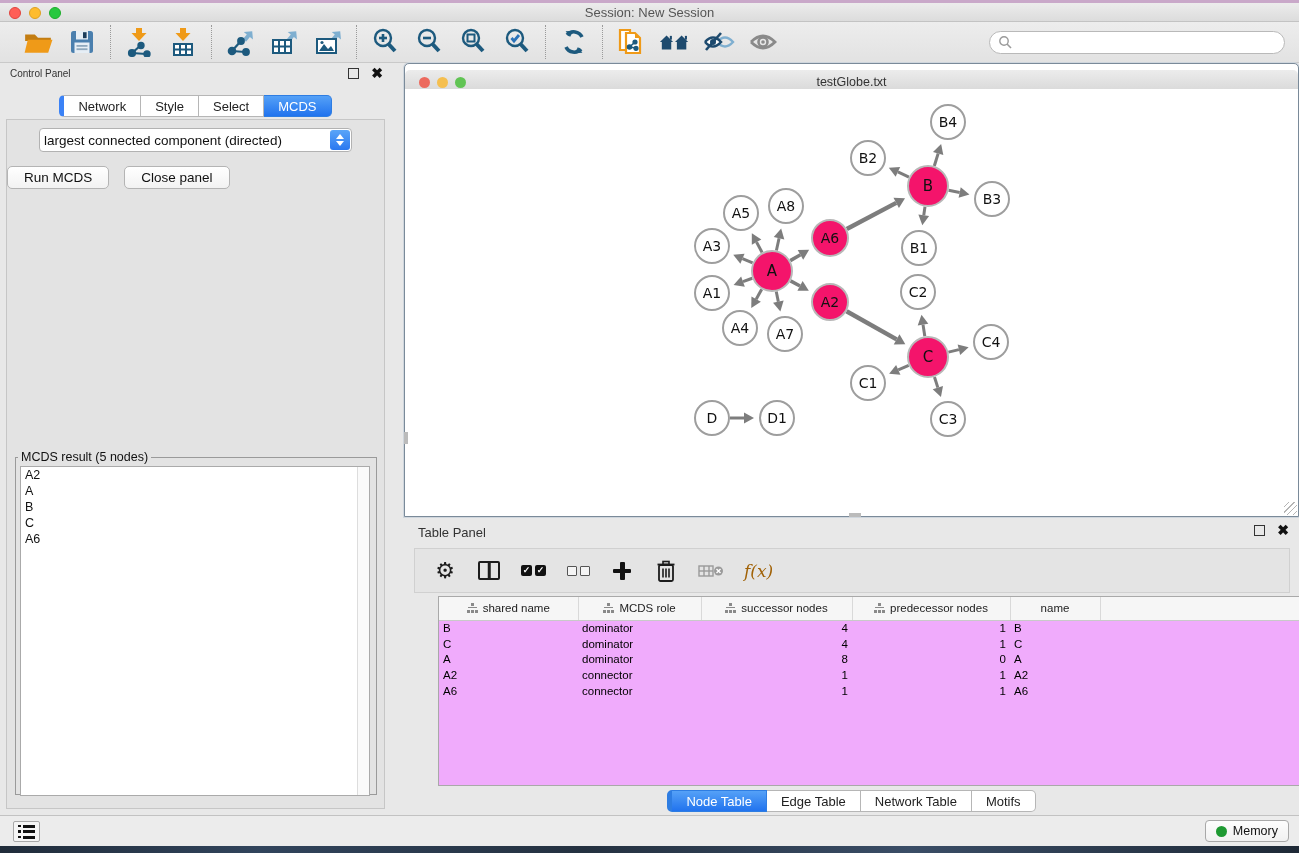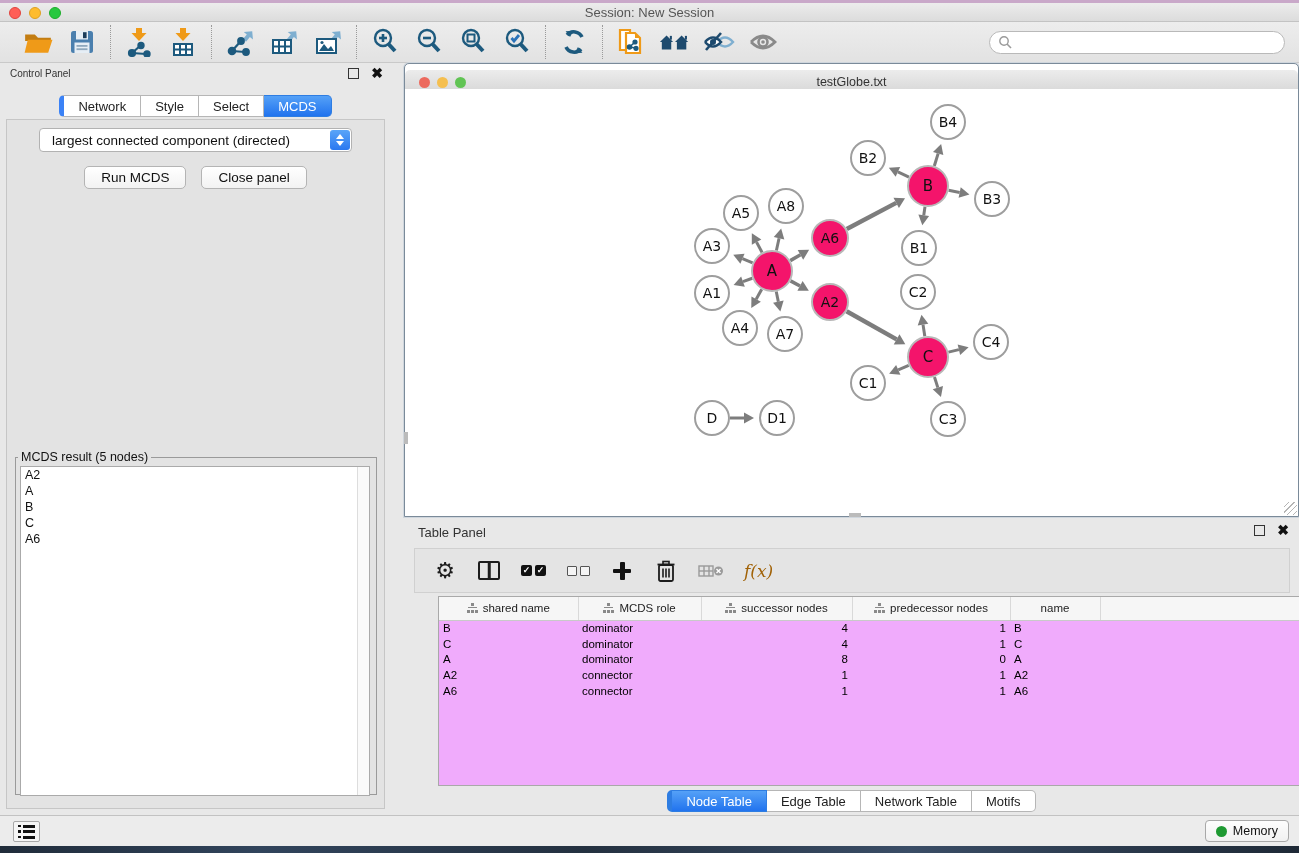--- a/index.html
+++ b/index.html
@@ -62,30 +62,30 @@
   .seg:last-child { border-radius:0 5px 5px 0; }
   .seg.active { background:linear-gradient(#55a1f7,#2173ee); color:#fff; border-color:#2e7de2; }
   .cp-inner {
     position:absolute; left:6px; top:56px; width:379px; height:690px;
     background:#e3e3e3; border:1px solid #c6c6c6;
   }
   .opt-label { text-align:center; margin-top:18px; font-size:13px; color:#111; }
   .combo {
     position:relative; margin:8px auto 0; width:313px; height:24px;
     background:#fff; border:1px solid #b2b2b2; border-radius:4px;
-    display:flex; align-items:center; padding-left:12px; font-size:13.5px; color:#111;
+    display:flex; align-items:center; padding-left:4px; font-size:13.5px; color:#111;
   }
   .combo .stepper {
     position:absolute; right:1px; top:1px; width:20px; height:20px;
     background:linear-gradient(#5aa5f8,#2a78f0); border-radius:3px;
     display:flex; flex-direction:column; align-items:center; justify-content:center; gap:2px;
   }
   .chev-up { width:0; height:0; border-left:4px solid transparent; border-right:4px solid transparent; border-bottom:5px solid #fff; }
   .chev-dn { width:0; height:0; border-left:4px solid transparent; border-right:4px solid transparent; border-top:5px solid #fff; }
-  .cp-buttons { display:flex; justify-content:center; gap:15px; margin-top:14px; }
+  .cp-buttons { display:flex; justify-content:flex-start; gap:15px; margin-top:14px; }
   .mac-btn {
     background:linear-gradient(#ffffff,#f2f2f2); border:1px solid #b4b4b4; border-radius:5px;
     padding:3px 16px; font-size:13.5px; color:#111; height:23px; line-height:15px;
   }
   .result-box {
     position:absolute; left:8px; top:330px; width:362px; height:345px;
     border:1px solid #9a9a9a; background:transparent;
   }
   .result-box legend { font-size:12.5px; color:#111; padding:0 3px; margin-left:2px; }
   .result-list {

